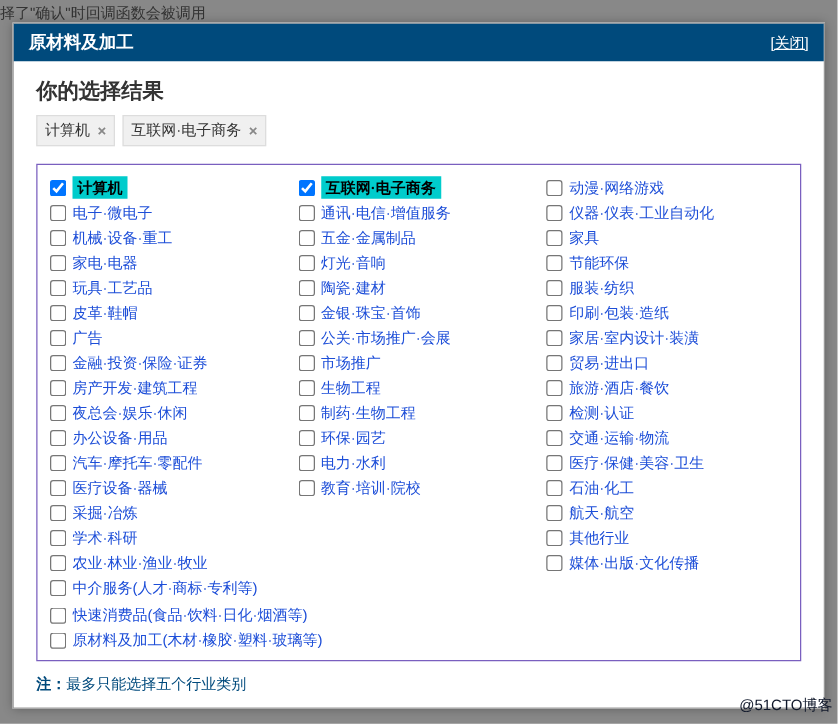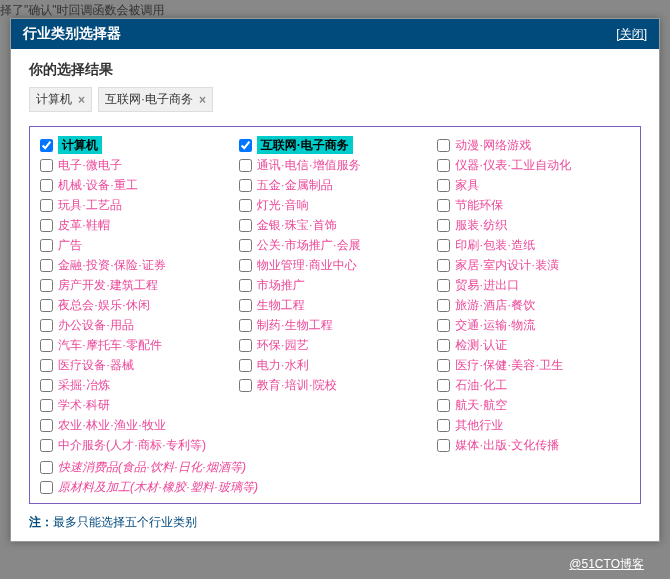--- a/index.html
+++ b/index.html
@@ -2,46 +2,46 @@
 <html><head>
 <meta charset="utf-8">
 <style>
 * { margin: 0; padding: 0; box-sizing: border-box; }
 body { font-family: "Microsoft YaHei", SimSun, Arial, sans-serif; font-size: 12px; background: #888; width: 670px; height: 579px; overflow: hidden; position: relative; }
 .bg-text { position: absolute; top: 2px; left: 0; color: #333; font-size: 12px; z-index: 0; }
 .dialog { position: absolute; top: 18px; left: 10px; width: 650px; background: #fff; border: 1px solid #999; box-shadow: 0 0 8px rgba(0,0,0,0.3); z-index: 10; }
 .dialog-header { background: #004a7c; color: #fff; padding: 6px 12px; font-size: 14px; font-weight: bold; display: flex; justify-content: space-between; align-items: center; }
 .close-link { color: #fff; font-size: 12px; font-weight: normal; text-decoration: underline; cursor: pointer; }
 .dialog-body { padding: 12px 18px 10px 18px; }
-.result-title { font-size: 14px; font-weight: bold; margin-bottom: 8px; color: #333; }
+.result-title { font-size: 17px; font-weight: bold; margin-bottom: 8px; color: #333; }
 .selected-tags { display: flex; gap: 6px; margin-bottom: 14px; flex-wrap: wrap; }
 .tag { background: #f0f0f0; border: 1px solid #ddd; padding: 3px 6px; display: inline-flex; align-items: center; gap: 6px; font-size: 12px; color: #333; }
 .tag-close { color: #888; cursor: pointer; font-weight: bold; }
 .options-box { border: 1px solid #7a5fbf; padding: 8px 10px 6px 10px; }
 .columns { display: flex; gap: 6px; }
 .column { flex: 1; min-width: 0; }
 .option-row { display: flex; align-items: center; padding: 1px 0; line-height: 18px; }
 .option-row input[type="checkbox"] { margin-right: 5px; width: 13px; height: 13px; }
-.option-row label { font-size: 12px; color: #ec4899; white-space: nowrap; overflow: hidden; text-overflow: ellipsis; cursor: pointer; }
+.option-row label { font-size: 12px; color: #1d4ed8; white-space: nowrap; overflow: hidden; text-overflow: ellipsis; cursor: pointer; }
 .option-row.selected label { background: #00cccc; color: #000; padding: 0 4px; font-weight: bold; }
 .option-row.selected { }
 .wide-options { margin-top: 2px; }
-.wide-options .option-row label { white-space: normal; font-style: italic; }
+.wide-options .option-row label { white-space: normal; }
 .note { color: #004a7c; font-size: 12px; margin-top: 10px; }
 .note b { font-weight: bold; }
-.watermark { position: absolute; bottom: 6px; right: 26px; color: #ffffff; font-size: 12px; z-index: 50; text-decoration: underline; }
+.watermark { position: absolute; bottom: 6px; right: 4px; color: #0f172a; font-size: 12px; z-index: 50; }
 </style>
 </head>
 <body>
 
 <div class="bg-text">择了"确认"时回调函数会被调用</div>
 
 <div class="dialog">
   <div class="dialog-header">
-    <span>行业类别选择器</span>
+    <span>原材料及加工</span>
     <span class="close-link">[关闭]</span>
   </div>
   <div class="dialog-body">
     <div class="result-title">你的选择结果</div>
     <div class="selected-tags" id="selected-tags">
         <span class="tag">
           <span>计算机</span>
           <span class="tag-close">×</span>
         </span>
         <span class="tag">
@@ -60,20 +60,24 @@
             <div class="option-row">
               <input type="checkbox" style="">
               <label>电子·微电子</label>
             </div>
             <div class="option-row">
               <input type="checkbox" style="">
               <label>机械·设备·重工</label>
             </div>
             <div class="option-row">
               <input type="checkbox" style="">
+              <label>家电·电器</label>
+            </div>
+            <div class="option-row">
+              <input type="checkbox" style="">
               <label>玩具·工艺品</label>
             </div>
             <div class="option-row">
               <input type="checkbox" style="">
               <label>皮革·鞋帽</label>
             </div>
             <div class="option-row">
               <input type="checkbox" style="">
               <label>广告</label>
             </div>
@@ -130,32 +134,32 @@
             <div class="option-row">
               <input type="checkbox" style="">
               <label>五金·金属制品</label>
             </div>
             <div class="option-row">
               <input type="checkbox" style="">
               <label>灯光·音响</label>
             </div>
             <div class="option-row">
               <input type="checkbox" style="">
+              <label>陶瓷·建材</label>
+            </div>
+            <div class="option-row">
+              <input type="checkbox" style="">
               <label>金银·珠宝·首饰</label>
             </div>
             <div class="option-row">
               <input type="checkbox" style="">
               <label>公关·市场推广·会展</label>
             </div>
             <div class="option-row">
               <input type="checkbox" style="">
-              <label>物业管理·商业中心</label>
-            </div>
-            <div class="option-row">
-              <input type="checkbox" style="">
               <label>市场推广</label>
             </div>
             <div class="option-row">
               <input type="checkbox" style="">
               <label>生物工程</label>
             </div>
             <div class="option-row">
               <input type="checkbox" style="">
               <label>制药·生物工程</label>
             </div>
@@ -204,25 +208,25 @@
             <div class="option-row">
               <input type="checkbox" style="">
               <label>贸易·进出口</label>
             </div>
             <div class="option-row">
               <input type="checkbox" style="">
               <label>旅游·酒店·餐饮</label>
             </div>
             <div class="option-row">
               <input type="checkbox" style="">
+              <label>检测·认证</label>
+            </div>
+            <div class="option-row">
+              <input type="checkbox" style="">
               <label>交通·运输·物流</label>
-            </div>
-            <div class="option-row">
-              <input type="checkbox" style="">
-              <label>检测·认证</label>
             </div>
             <div class="option-row">
               <input type="checkbox" style="">
               <label>医疗·保健·美容·卫生</label>
             </div>
             <div class="option-row">
               <input type="checkbox" style="">
               <label>石油·化工</label>
             </div>
             <div class="option-row">

